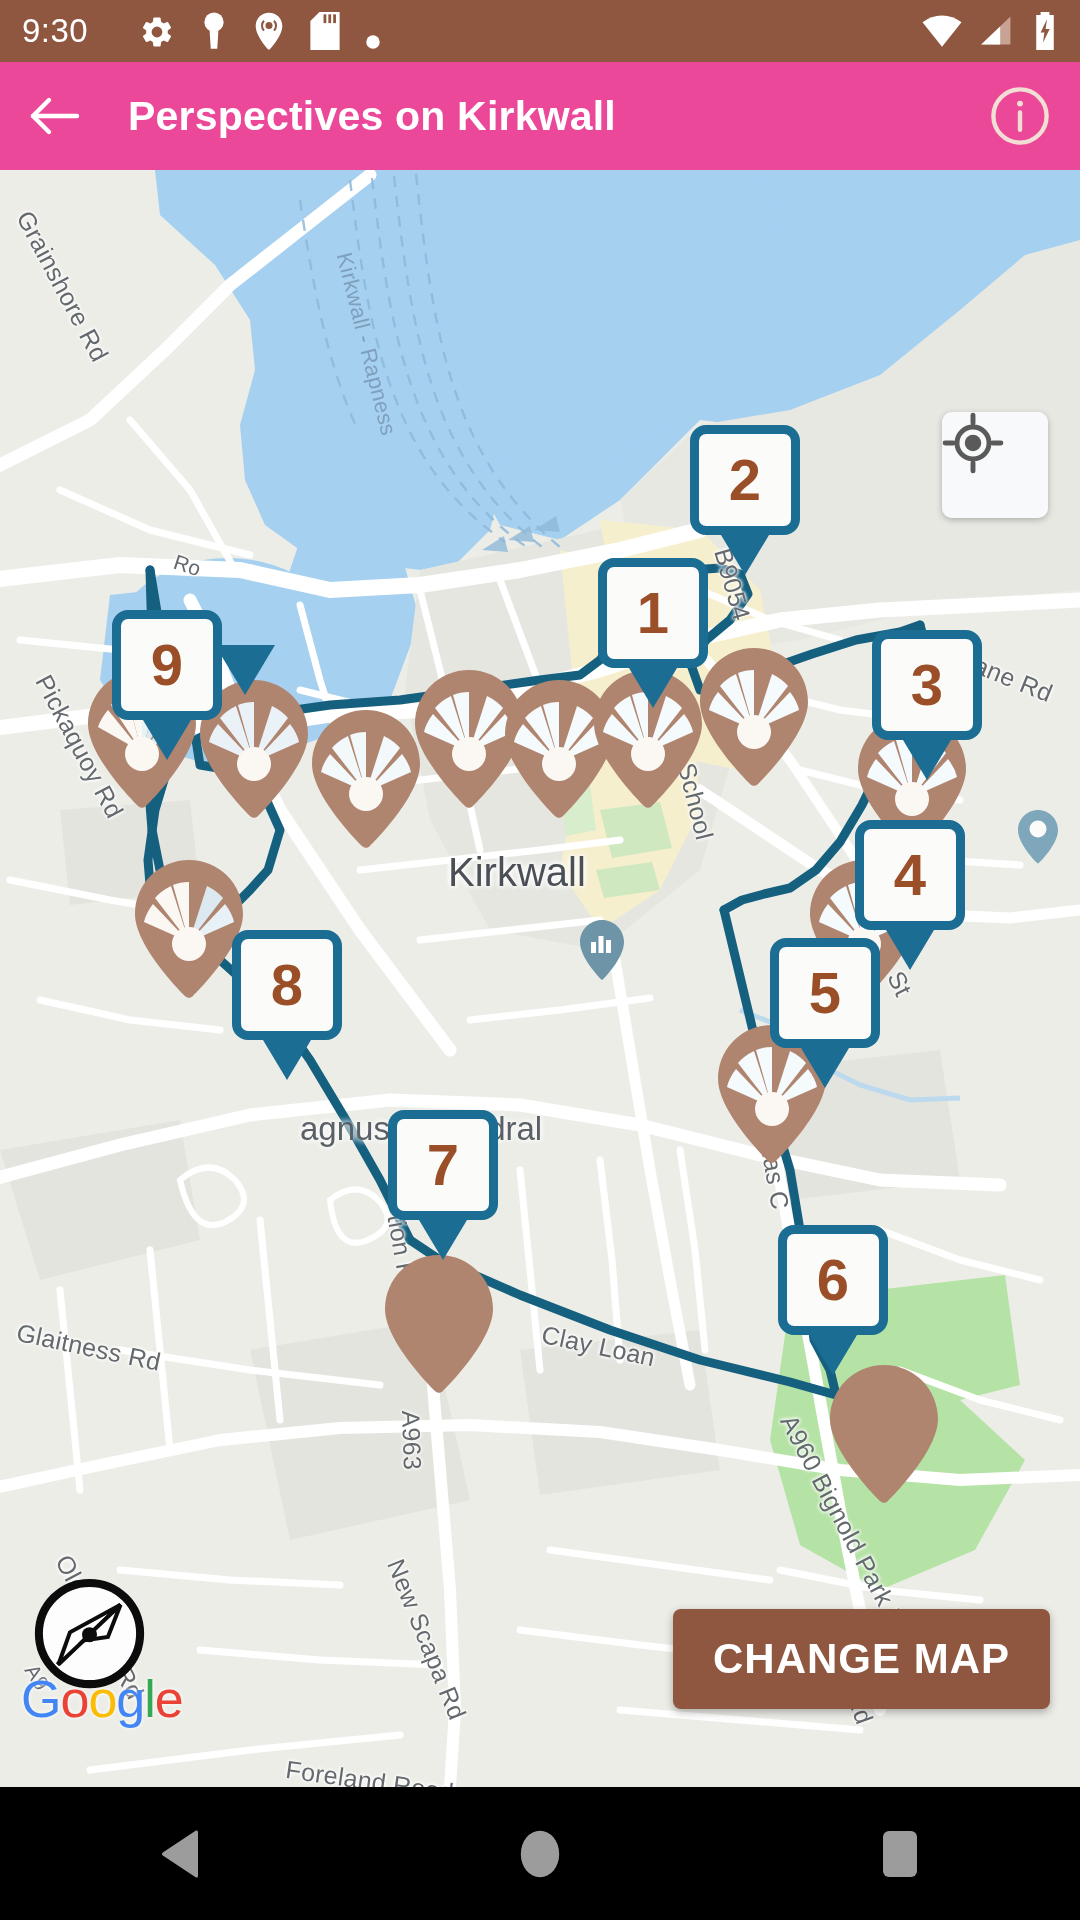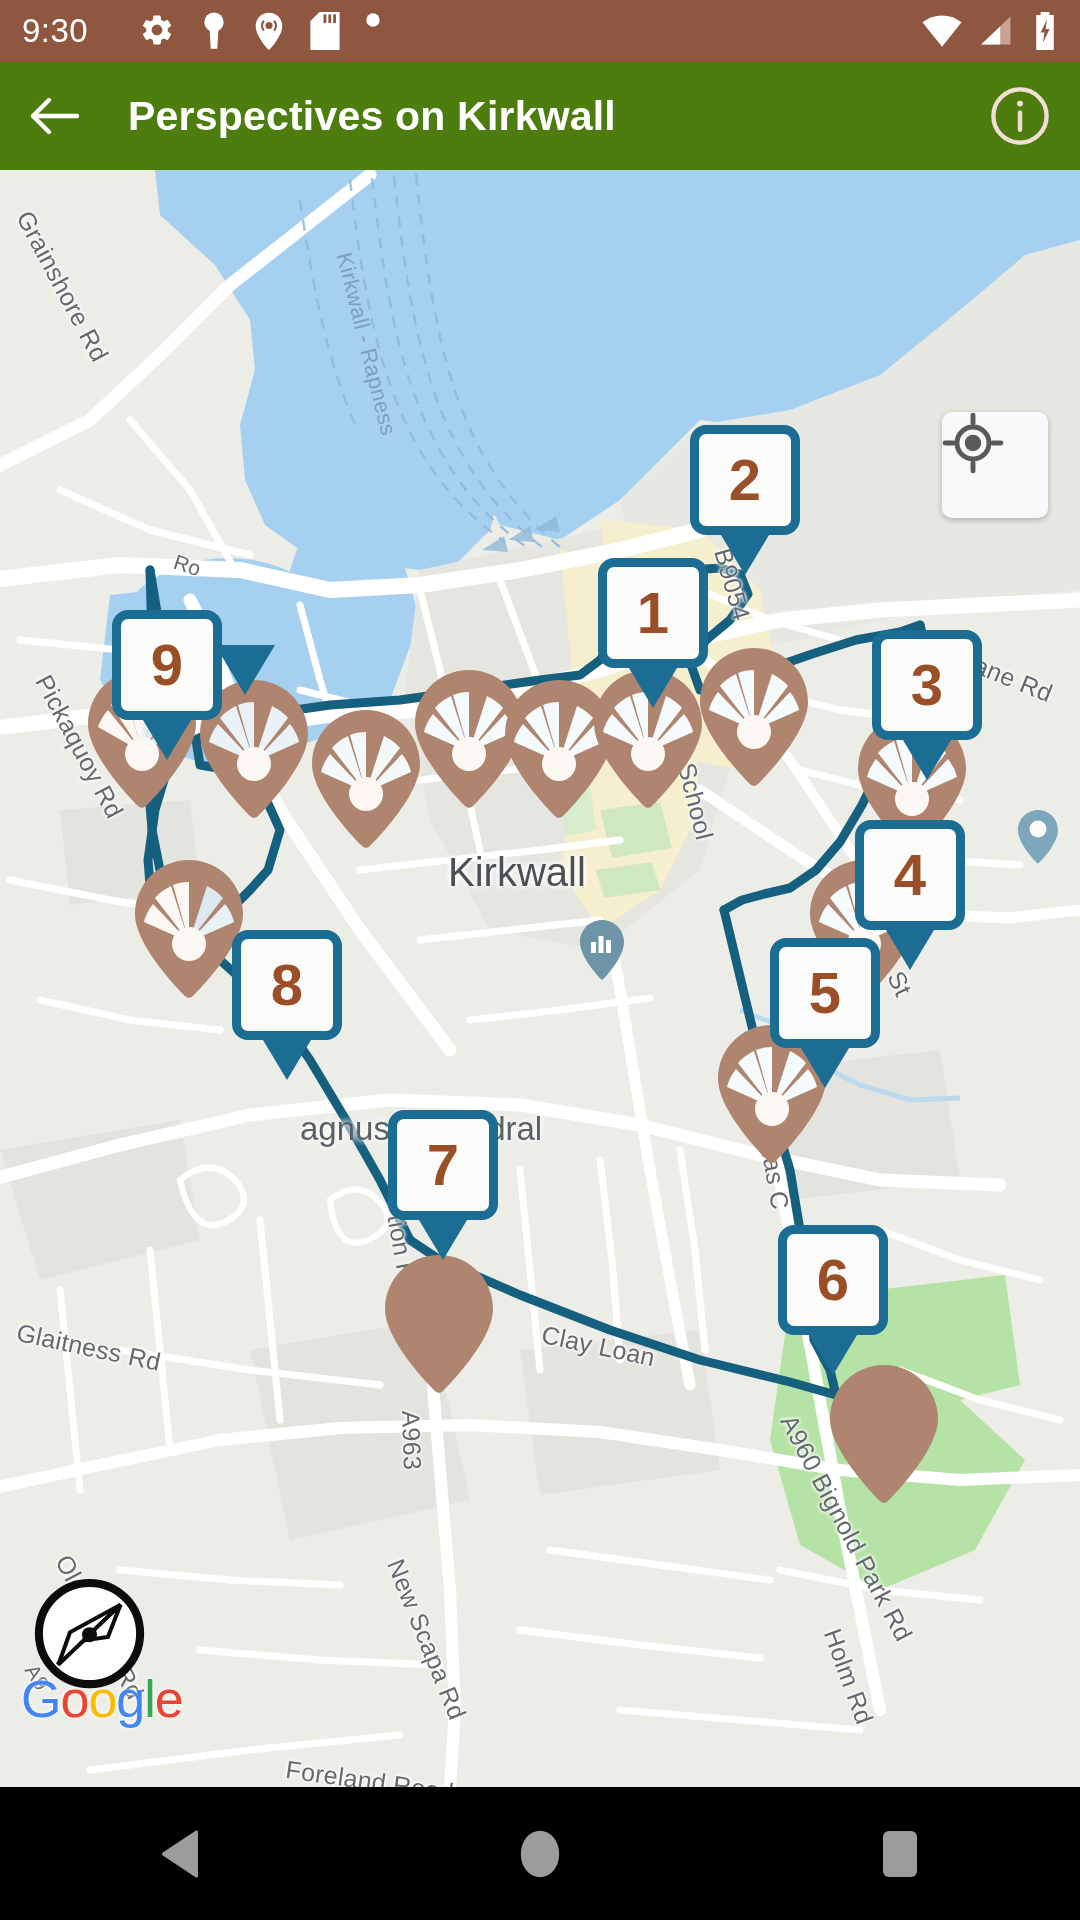--- a/index.html
+++ b/index.html
@@ -11,28 +11,28 @@
   }
   #screen { position:relative; width:1080px; height:1920px; overflow:hidden; }
 
   
   .statusbar{
     position:absolute; top:0; left:0; width:1080px; height:62px;
     background:#8F5640; display:flex; align-items:center; padding:0 22px;
     z-index:60;
   }
   .sb-time{ color:#fff; font-size:33px; letter-spacing:.5px; font-weight:400; margin-right:26px;}
-  .sb-left{ display:flex; align-items:flex-start; gap:25px; flex:1; }
+  .sb-left{ display:flex; align-items:flex-end; gap:25px; flex:1; }
   .sb-right{ display:flex; align-items:center; gap:16px; }
   .ico{ display:block; }
 
   
   .appbar{
     position:absolute; top:62px; left:0; width:1080px; height:108px;
-    background:#4d7c0f; display:flex; align-items:center; z-index:55;
+    background:#ec4899; display:flex; align-items:center; z-index:55;
   }
   .back-btn{ width:110px; height:108px; display:flex; align-items:center; justify-content:center; }
   .appbar-title{
     color:#fff; font-size:41px; font-weight:700; letter-spacing:.2px;
     flex:1; text-align:left; margin-left:18px;
   }
   .info-btn{ width:120px; height:108px; display:flex; align-items:center; justify-content:center; }
 
   
   .map{
@@ -558,20 +558,21 @@
       <svg width="115" height="115" viewBox="0 0 100 100">
         <circle cx="50" cy="50" r="44" fill="#FDFDFD" stroke="#0C0C0C" stroke-width="7"></circle>
         <path d="M77 25 L54 47 L43 54 L22 77 L46 55 L57 44 Z" fill="#0C0C0C"></path>
         <path d="M77 25 L57 44 L46 55 L22 77" fill="none" stroke="#0C0C0C" stroke-width="3.5"></path>
         <path d="M77 25 L55 46 L45 56 L23 77 L33 49 Z" fill="#FDFDFD" stroke="#0C0C0C" stroke-width="3.5"></path>
         <path d="M77 25 L66 53 L45 56 L55 46 Z" fill="#FDFDFD" stroke="#0C0C0C" stroke-width="3.5"></path>
         <circle cx="50" cy="51" r="6.5" fill="#0C0C0C"></circle>
       </svg>
     </div>
 
+    <button class="change-map">CHANGE MAP</button>
   </div>
 
   <div class="navbar">
     <div class="navbtn">
       <svg width="44" height="48" viewBox="0 0 22 24" fill="#9C9C9C">
         <path d="M20 1 C20 .3 19.3 0 18.8 .4 L2.4 11.2 a1 1 0 0 0 0 1.6 L18.8 23.6 c.5.4 1.2.1 1.2-.6 Z"></path>
       </svg>
     </div>
     <div class="navbtn">
       <svg width="42" height="50" viewBox="0 0 21 25" fill="#9C9C9C">

